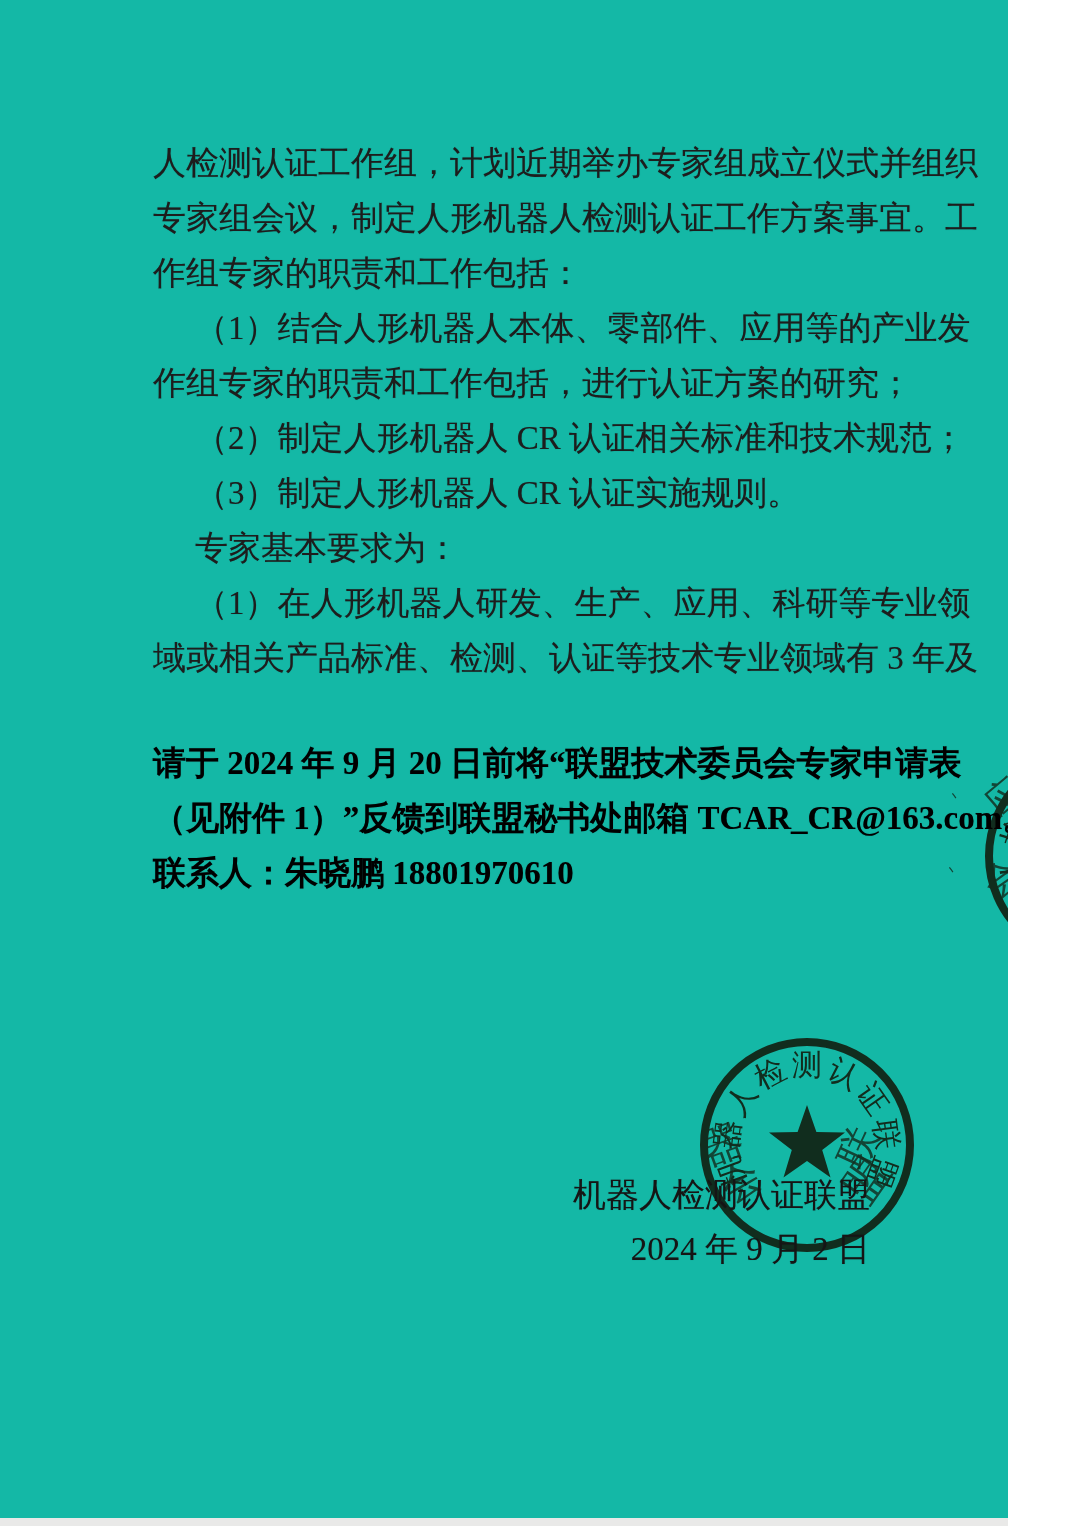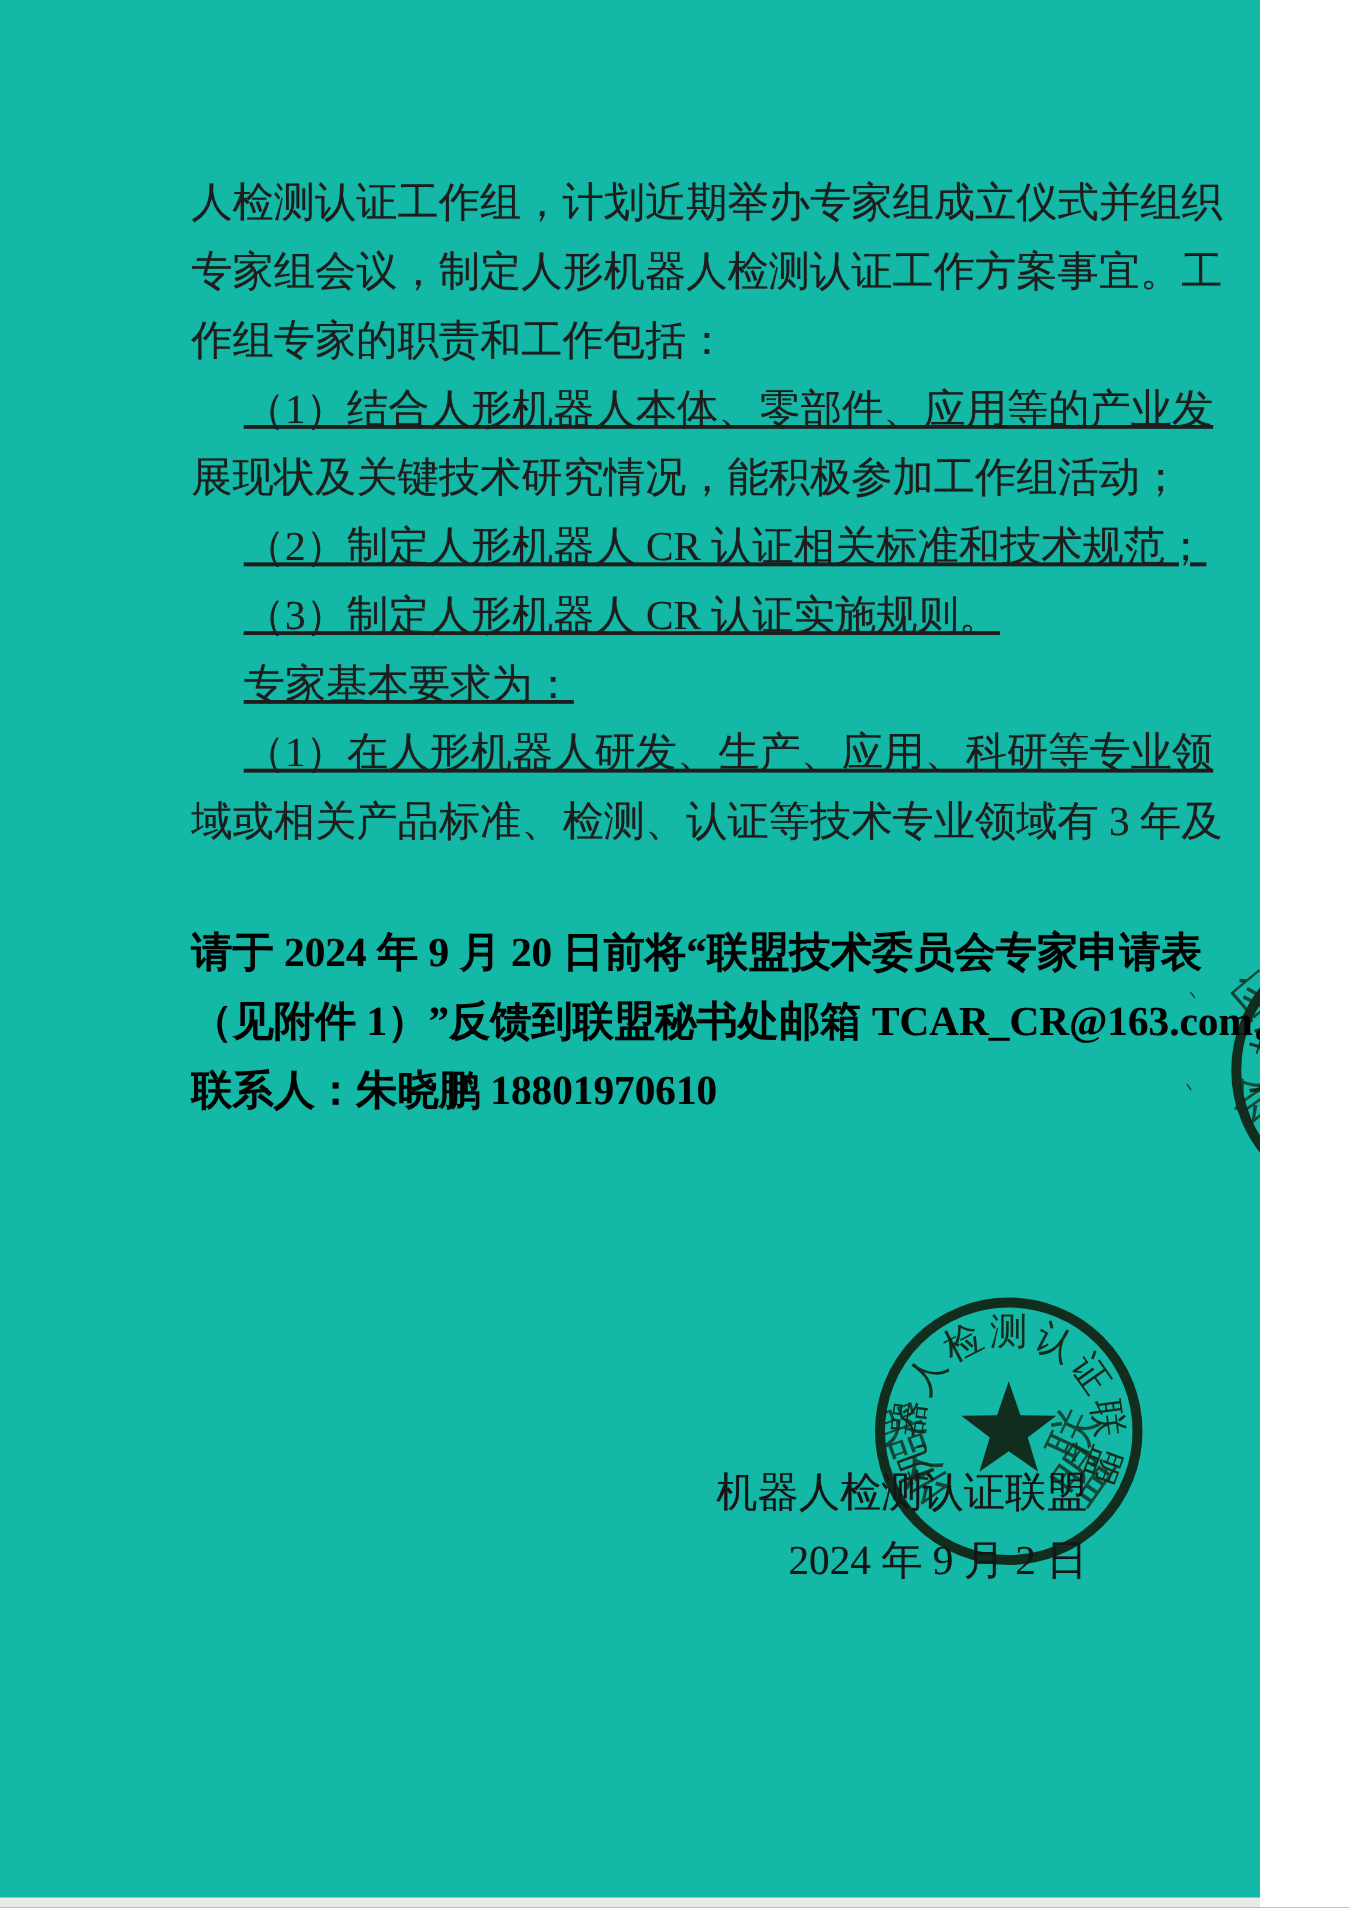--- a/index.html
+++ b/index.html
@@ -15,21 +15,21 @@
     position: absolute;
     left: 153px;
     top: 136px;
     width: 800px;
     font-size: 33px;
     line-height: 55px;
     color: #1d1d1d;
     text-shadow: 0 0 0.7px rgba(30,30,30,0.45);
   }
   .doc-body .line { white-space: nowrap; }
-  .doc-body .line.indent { padding-left: 42px; text-decoration: underline; }
+  .doc-body .line.indent { padding-left: 42px; }
   .doc-body .line.bold { font-weight: 700; color: #000; }
   .doc-body .line.gap { margin-top: 50px; text-align: right; }
   .signature {
     position: absolute;
     top: 1168px;
     right: 138px;
     text-align: right;
     font-size: 33px;
     line-height: 54px;
     color: #151515;
@@ -54,21 +54,21 @@
 </style>
 </head>
 <body>
 
 <div class="page">
   <div class="doc-body">
       <div class="line">人检测认证工作组，计划近期举办专家组成立仪式并组织</div>
       <div class="line">专家组会议，制定人形机器人检测认证工作方案事宜。工</div>
       <div class="line">作组专家的职责和工作包括：</div>
       <div class="line indent">（1）结合人形机器人本体、零部件、应用等的产业发</div>
-      <div class="line">展现状及关键技术研究情况，能积极参加工作组活动；</div>
+      <div class="line">作组专家的职责和工作包括，进行认证方案的研究；</div>
       <div class="line indent">（2）制定人形机器人 CR 认证相关标准和技术规范；</div>
       <div class="line indent">（3）制定人形机器人 CR 认证实施规则。</div>
       <div class="line indent">专家基本要求为：</div>
       <div class="line indent">（1）在人形机器人研发、生产、应用、科研等专业领</div>
       <div class="line">域或相关产品标准、检测、认证等技术专业领域有 3 年及</div>
       <div class="line bold gap">请于 2024 年 9 月 20 日前将“联盟技术委员会专家申请表</div>
       <div class="line bold">（见附件 1）”反馈到联盟秘书处邮箱 TCAR_CR@163.com。</div>
       <div class="line bold">联系人：朱晓鹏 18801970610</div>
     </div>
 

